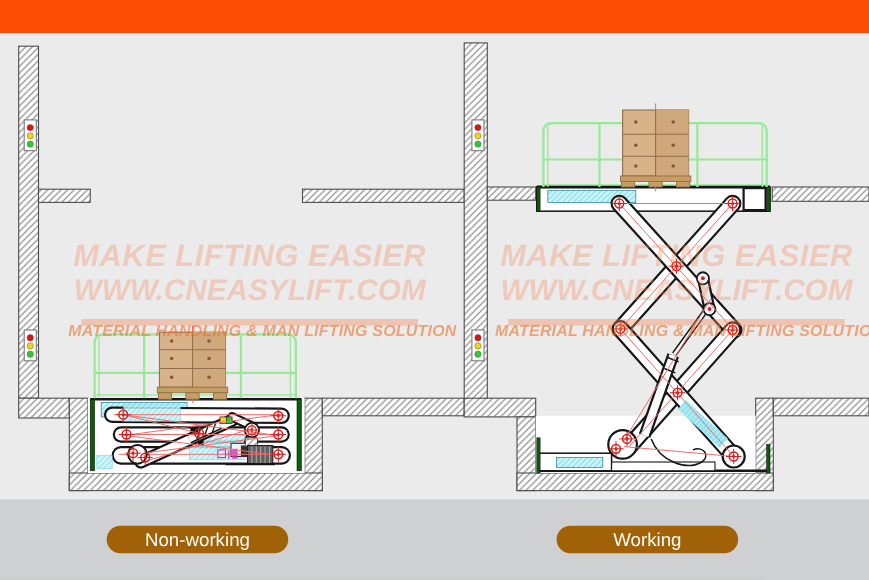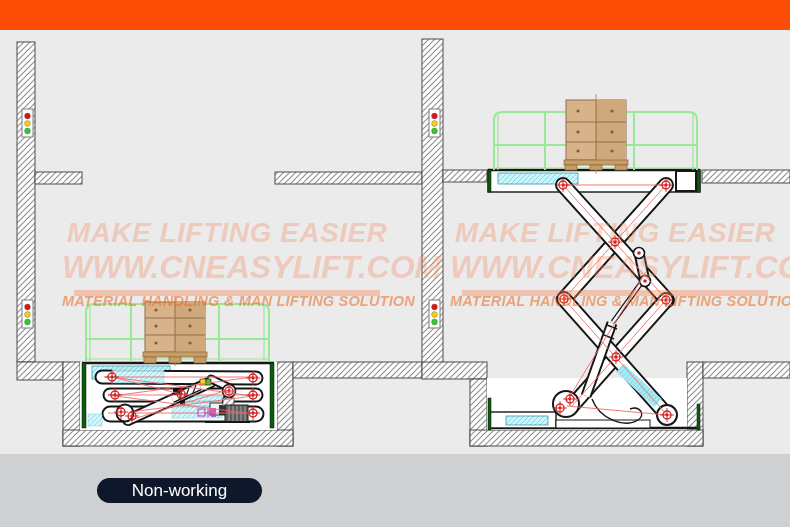--- a/index.html
+++ b/index.html
@@ -7,25 +7,25 @@
          font-family:"Liberation Sans",sans-serif;}
   .topbar{position:absolute;left:0;top:0;width:790px;height:30px;background:#fb4d05;}
   .footer{position:absolute;left:0;top:454px;width:790px;height:73px;background:#cfd0d2;}
   .diagram{position:absolute;left:0;top:0;}
   
   .wm-block{position:absolute;top:0;width:330px;height:340px;pointer-events:none;}
   .wm-left{left:62px;} .wm-right{left:450px;}
   .wm{position:absolute;left:0;right:0;text-align:center;font-weight:bold;font-style:italic;
       white-space:nowrap;color:rgba(244,134,86,0.32);}
   .wm1{top:217px;font-size:28px;letter-spacing:0.5px;}
-  .wm2{top:249px;font-size:32px;}
+  .wm2{top:249px;font-size:27px;}
   .wm-bar{position:absolute;top:290px;left:12px;width:306px;height:6px;background:rgba(244,134,86,0.40);}
   .wm3{top:293px;font-size:14.5px;color:rgba(238,110,38,0.58);letter-spacing:0.2px;}
   
-  .pill{position:absolute;top:478px;width:165px;height:25px;border-radius:12.5px;background:#0f172a;
+  .pill{position:absolute;top:478px;width:165px;height:25px;border-radius:12.5px;background:#a16207;
         color:#ffffff;font-size:17px;display:flex;align-items:center;justify-content:center;}
   .pill-left{left:97px;} .pill-right{left:506px;}
 </style>
 </head>
 <body>
 
 <div class="stage">
 
   <div class="topbar"></div>
   <div class="footer"></div>
@@ -310,14 +310,15 @@
     <div class="wm wm3">MATERIAL HANDLING &amp; MAN LIFTING SOLUTION</div>
   </div>
   <div class="wm-block wm-right">
     <div class="wm wm1">MAKE LIFTING EASIER</div>
     <div class="wm wm2">WWW.CNEASYLIFT.COM</div>
     <div class="wm-bar"></div>
     <div class="wm wm3">MATERIAL HANDLING &amp; MAN LIFTING SOLUTION</div>
   </div>
 
   <div class="pill pill-left">Non-working</div>
+  <div class="pill pill-right">Working</div>
 
 </div>
 
 </body></html>

